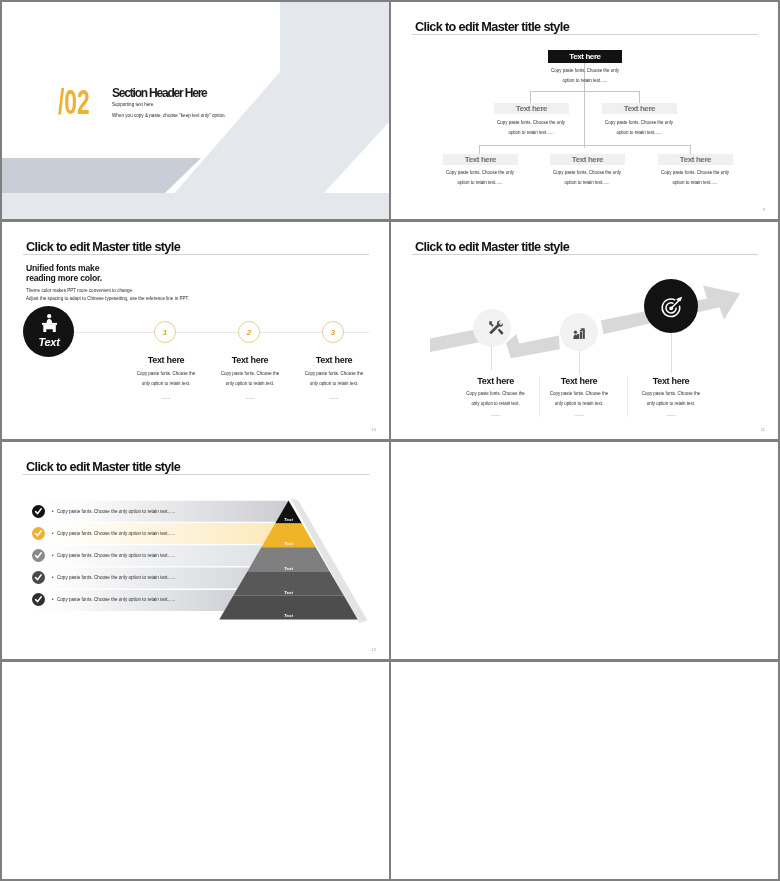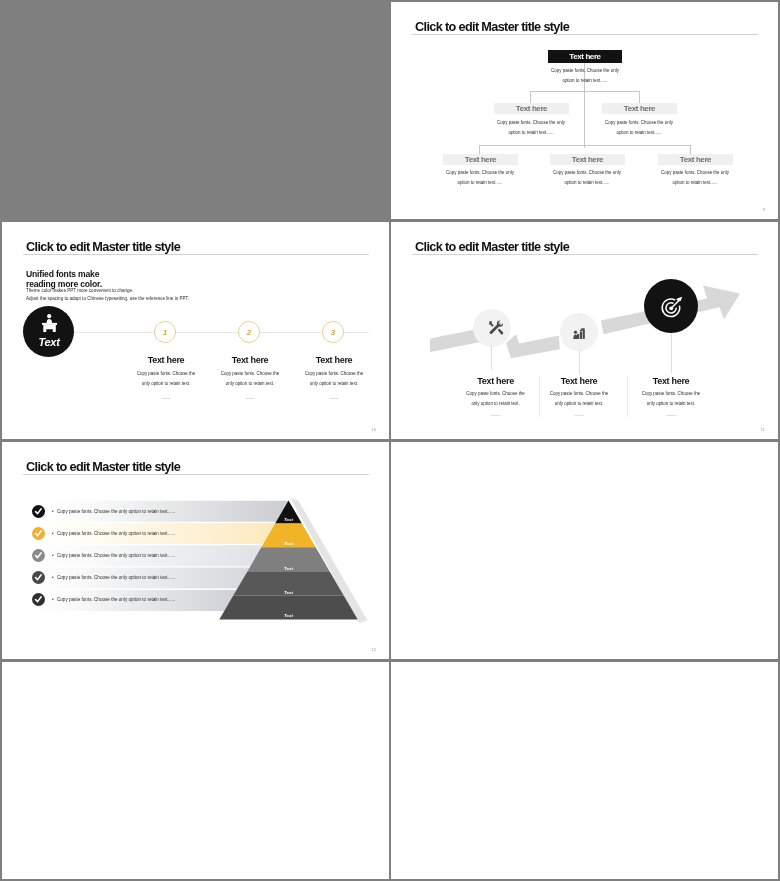--- a/index.html
+++ b/index.html
@@ -38,21 +38,21 @@
   .apcircle{position:absolute;border-radius:50%;background:#f2f2f2;}
   .apstem{position:absolute;width:1px;background:#dedede;}
   .apvline{position:absolute;width:1px;background:#ececec;}
   .aptitle{position:absolute;font-weight:bold;font-size:9px;color:#141414;letter-spacing:-0.3px;white-space:nowrap;}
   .apbody{position:absolute;font-size:4.45px;color:#2c2c2c;line-height:10px;text-align:center;}
   .apdash{position:absolute;text-align:center;font-size:9px;color:#cfcfcf;line-height:4px;}
   
   .s3 .mtitle{left:24px;top:18px;}
   .s3 .mrule{left:21px;top:32px;width:346px;}
   .s3 .pgno{right:13px;bottom:7px;}
-  .lead{position:absolute;font-weight:bold;font-size:8.6px;color:#141414;letter-spacing:-0.2px;line-height:10px;white-space:nowrap;margin-top:6px;}
+  .lead{position:absolute;font-weight:bold;font-size:8.6px;color:#141414;letter-spacing:-0.2px;line-height:10px;white-space:nowrap;}
   .desc{position:absolute;font-size:4.55px;color:#2c2c2c;line-height:9px;white-space:nowrap;}
   .stepline{position:absolute;height:1px;background:#e6e6e6;}
   .stepcircle{position:absolute;width:22px;height:22px;border:1px solid #e8cf96;border-radius:50%;box-sizing:border-box;background:#fff;
     font-style:italic;font-weight:bold;font-size:8px;color:#dba832;text-align:center;line-height:21px;}
   .steptitle{position:absolute;font-weight:bold;font-size:9px;color:#141414;letter-spacing:-0.3px;text-align:center;white-space:nowrap;}
   .stepbody{position:absolute;font-size:4.45px;color:#2c2c2c;line-height:10px;text-align:center;}
   .stepdash{position:absolute;text-align:center;font-size:9px;color:#cfcfcf;line-height:4px;}
   .blackcircle{position:absolute;width:51px;height:51px;border-radius:50%;background:#121212;}
   .bctext{position:absolute;width:52px;text-align:center;font-style:italic;font-weight:bold;font-size:11px;color:#fff;letter-spacing:-0.3px;}
   
@@ -68,20 +68,31 @@
   .ocline{position:absolute;background:#c6c6c6;}
   .s1 .secnumwrap{left:56px;top:82px;}
   .s1 .sechead{left:110px;top:84px;}
   .s1 .s1a{left:110px;top:100px;}
   .s1 .s1b{left:110px;top:111px;}
 </style>
 </head>
 <body>
 
 <div class="grid">
+  <div class="slide s1">
+    <svg class="secbg" viewBox="0 0 387 217">
+      <polygon points="278,0 387,0 387,120 298,217 150,217 278,70" fill="#e4e7eb"></polygon>
+      <rect x="0" y="191" width="387" height="26" fill="#e4e7eb"></rect>
+      <polygon points="0,156 199,156 163,191 0,191" fill="#c9cdd5"></polygon>
+    </svg>
+    <div class="secnumwrap"><span class="secnum">/02</span></div>
+    <div class="sechead">Section Header Here</div>
+    <div class="secsub s1a">Supporting text here.</div>
+    <div class="secsub s1b">When you copy &amp; paste, choose "keep text only" option.</div>
+  </div>
   <div class="slide s2">
     <div class="mtitle">Click to edit Master title style</div>
     <div class="mrule"></div>
 
     <div class="ocline" style="left:193px;top:61px;width:1px;height:85px;"></div>
     <div class="ocline" style="left:139px;top:89px;width:110px;height:1px;"></div>
     <div class="ocline" style="left:139px;top:89px;width:1px;height:13px;"></div>
     <div class="ocline" style="left:248px;top:89px;width:1px;height:13px;"></div>
     <div class="ocline" style="left:88px;top:143px;width:212px;height:1px;"></div>
     <div class="ocline" style="left:88px;top:143px;width:1px;height:10px;"></div>

